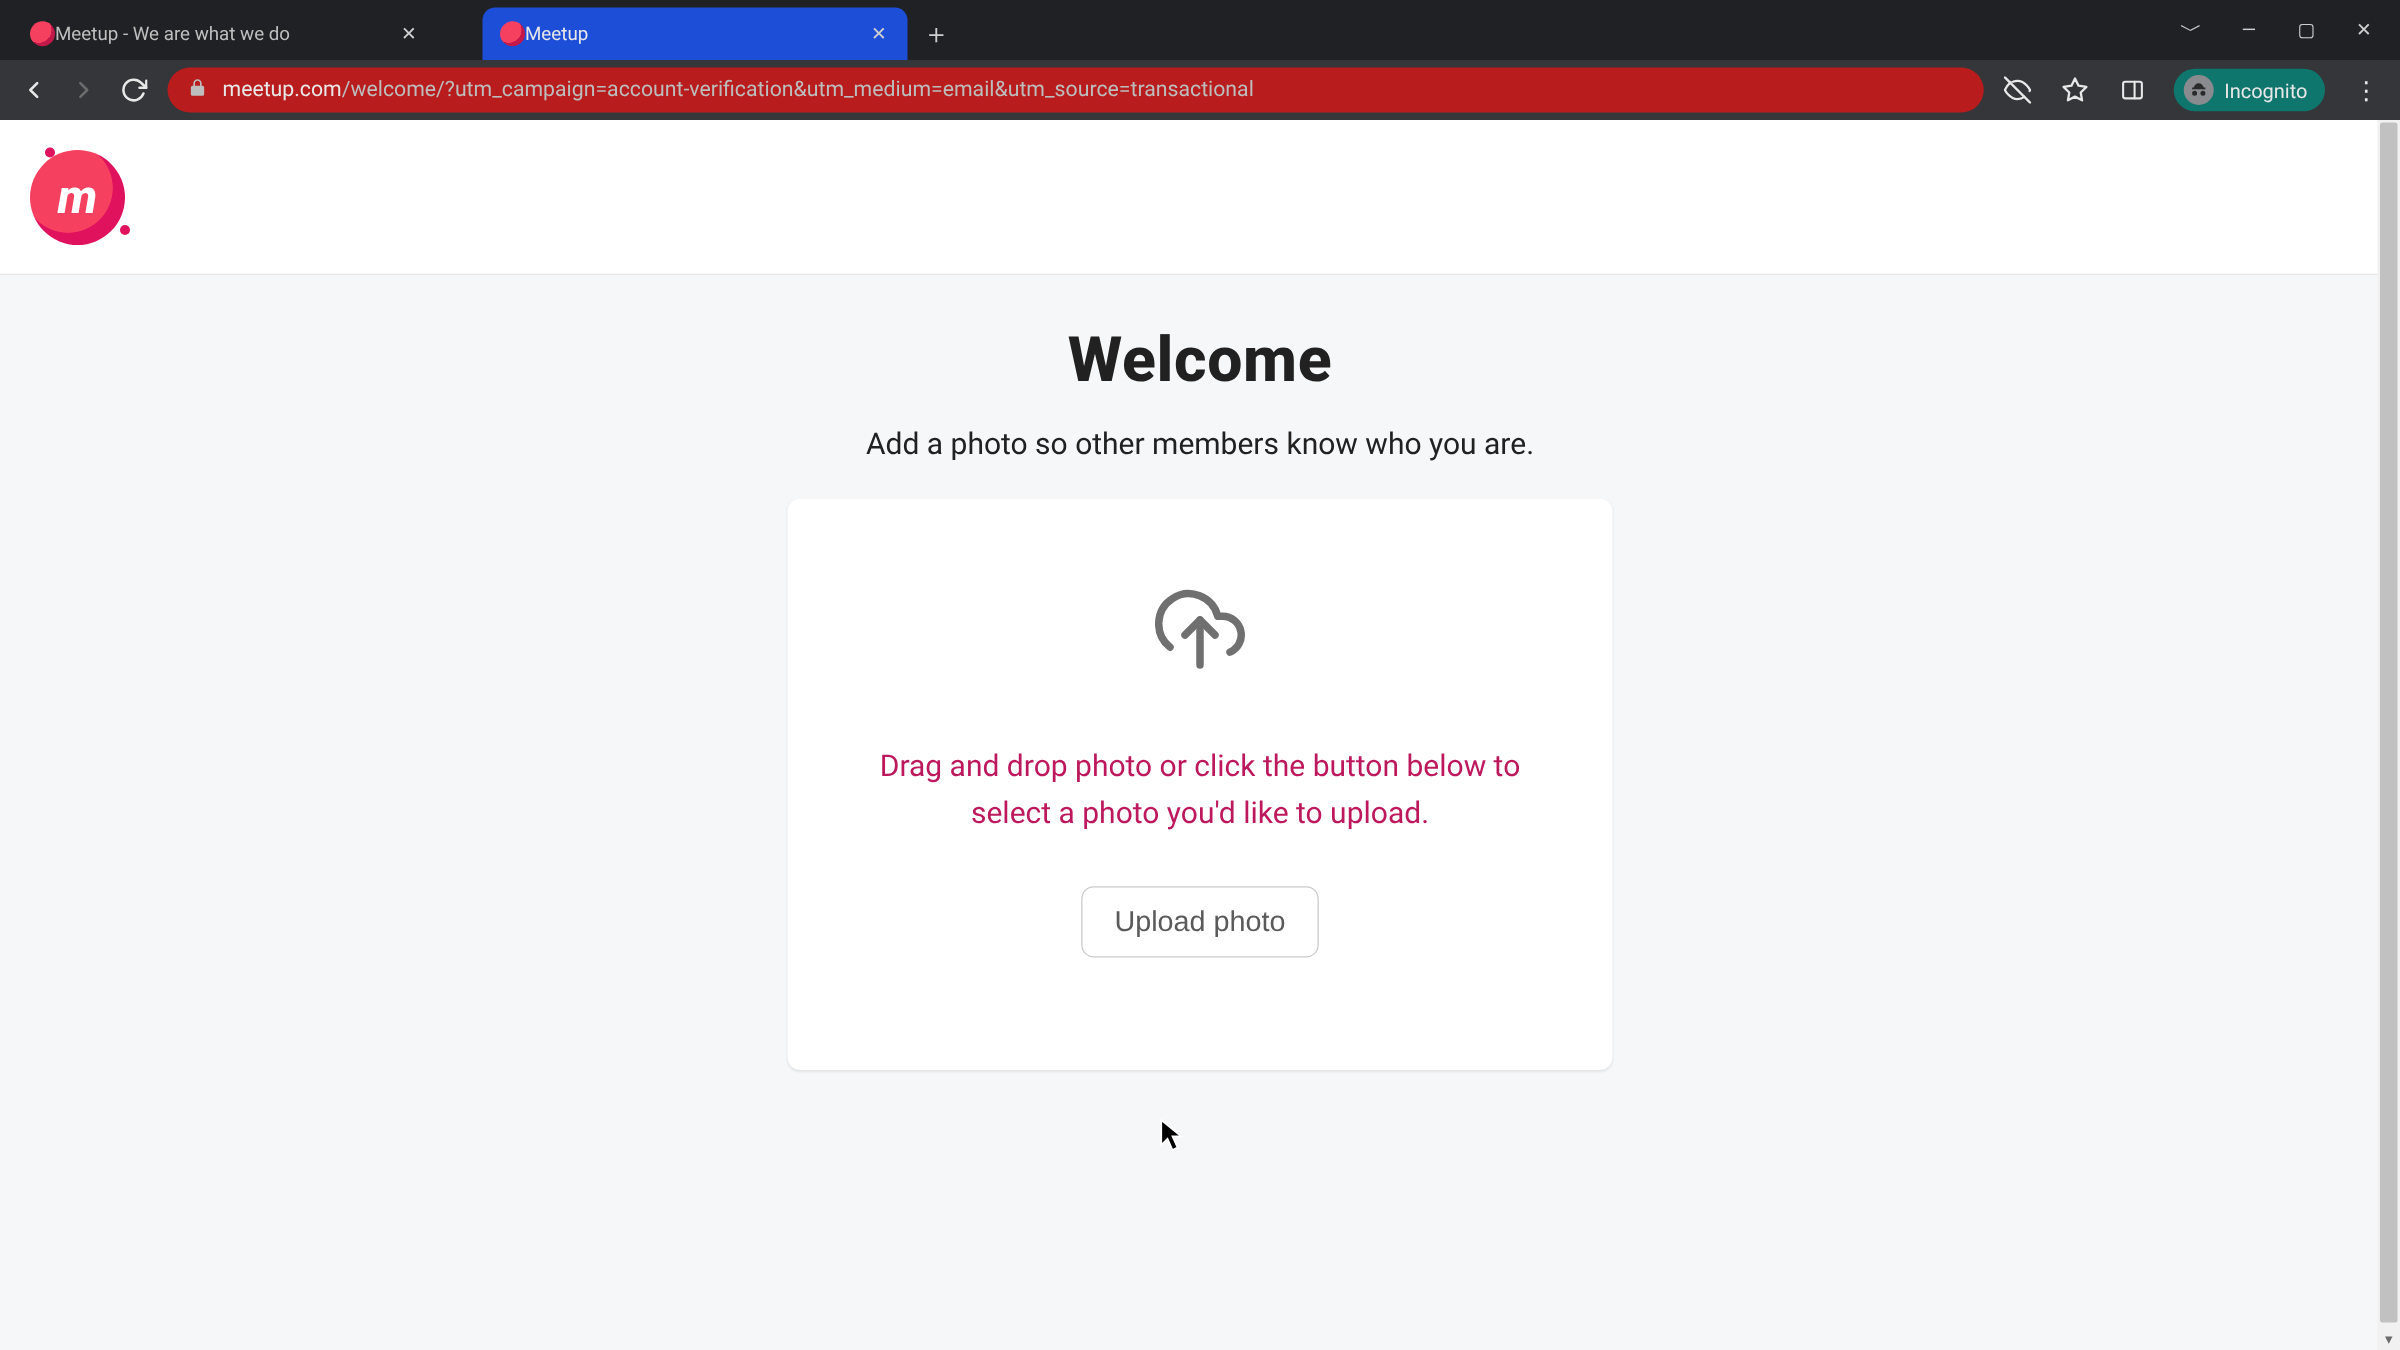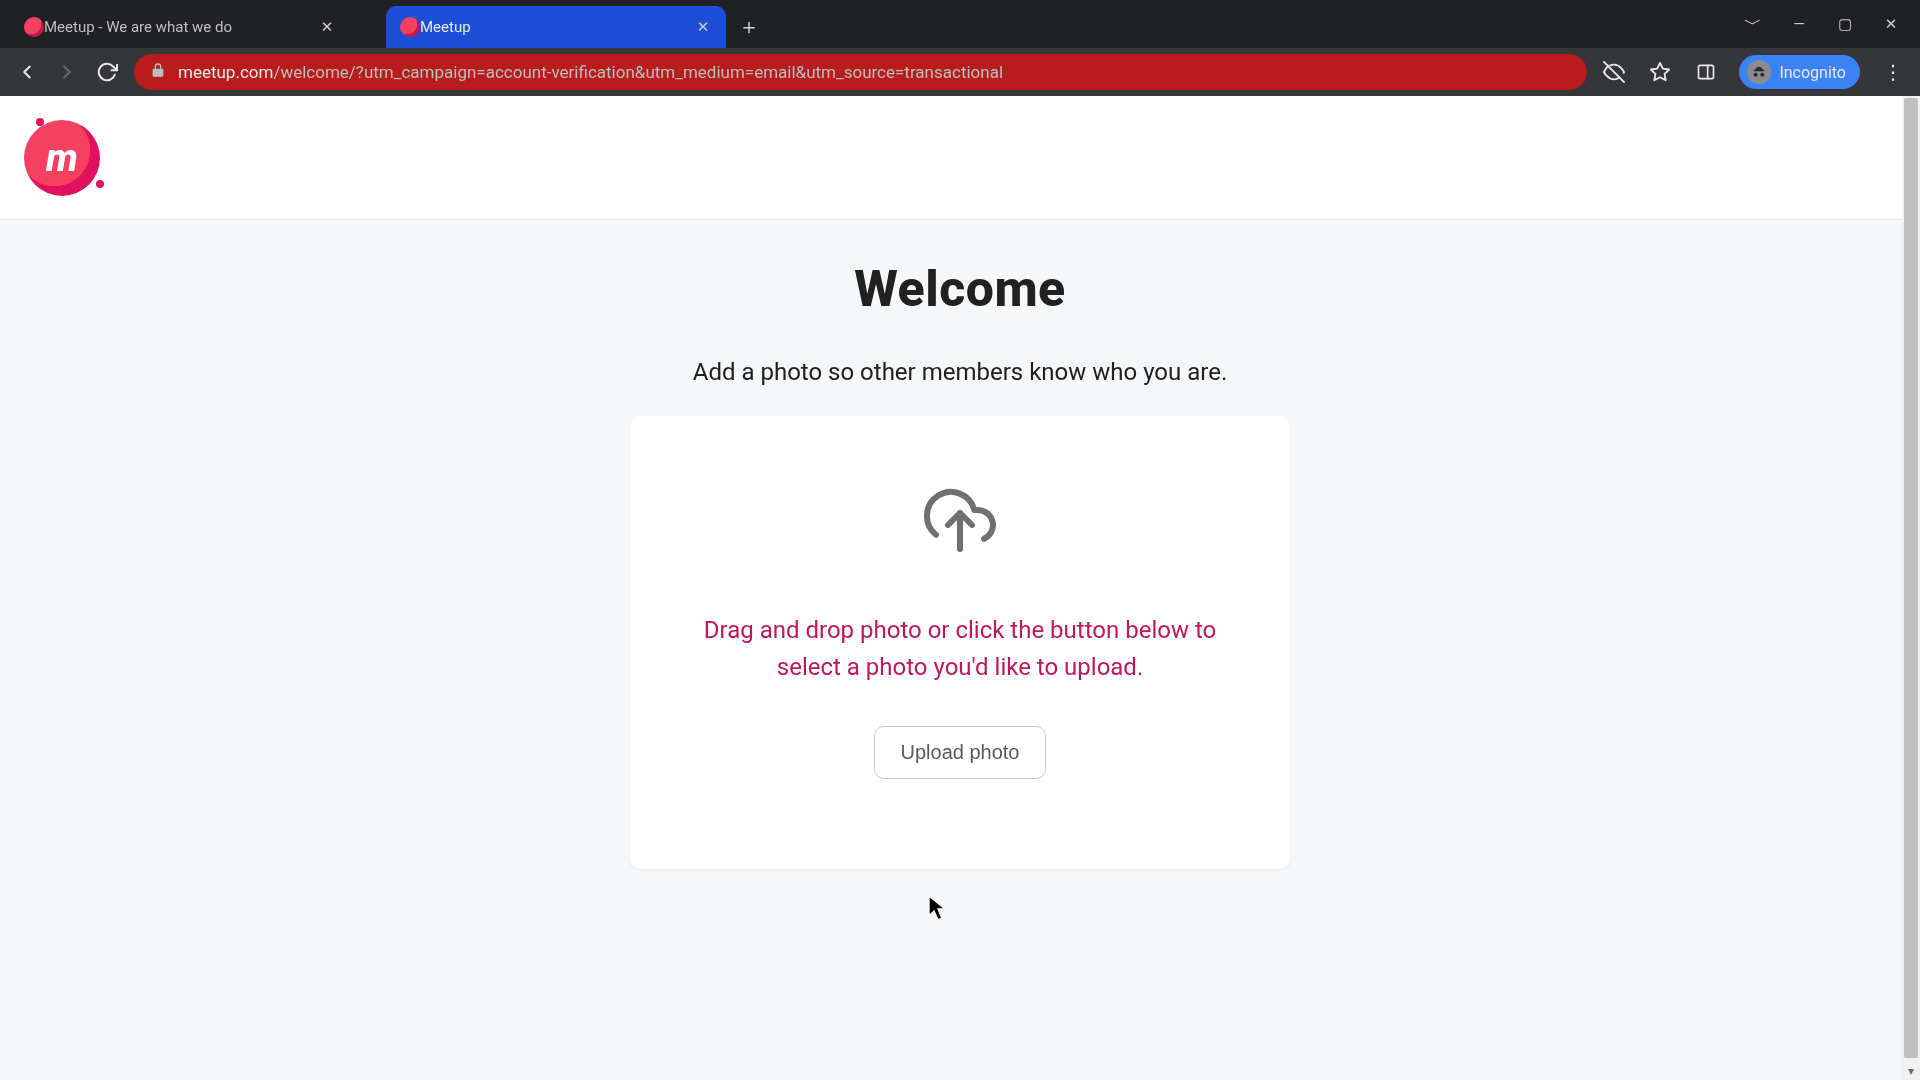--- a/index.html
+++ b/index.html
@@ -70,21 +70,21 @@
   .address {
     flex:1; height:36px; background:#b91c1c; border-radius:18px;
     display:flex; align-items:center; gap:12px; padding:0 16px;
     color:#bdbdbd; font-size:17px;
   }
   .lock { color:#bdbdbd; font-size:16px; }
   .url-host { color:#e8e8e8; }
   .right-icons { display:flex; align-items:center; gap:20px; color:#e8e8e8; }
   .incog-chip {
     display:flex; align-items:center; gap:8px;
-    background:#3b82f6; border-radius:18px; padding:5px 14px 5px 8px;
+    background:#0f766e; border-radius:18px; padding:5px 14px 5px 8px;
     color:#e8e8e8; font-size:16px;
   }
   .incog-avatar{
     width:24px;height:24px;border-radius:50%;background:#8a8b8f;
     display:flex;align-items:center;justify-content:center;color:#2a2a2a;font-size:14px;
   }
   .kebab { font-size:20px; letter-spacing:0; line-height:1; }
 
   
   .viewport {
@@ -127,21 +127,21 @@
 
   .page-bg {
     flex:1;
     background:#f6f7f8;
     display:flex; flex-direction:column; align-items:center;
     padding-top:40px;
   }
 
   .page-title {
     font-size:50px; font-weight:800; color:#212121; letter-spacing:0.5px;
-    margin-bottom:40px;
+    margin-bottom:23px;
   }
   .page-sub {
     font-size:24px; color:#212121; margin-bottom:30px;
   }
 
   .card {
     width:660px; background:#fff; border-radius:10px;
     box-shadow: 0 1px 2px rgba(0,0,0,0.08);
     padding: 70px 40px 90px;
     display:flex; flex-direction:column; align-items:center;
@@ -153,21 +153,21 @@
   .card-title {
     font-size:44px; font-weight:800; color:#212121; margin-bottom:32px;
   }
   .card-desc {
     font-size:24px; color:#be185d; line-height:1.55; margin-bottom:40px;
     padding: 0 18px;
   }
 
   .upload-btn {
     border:1px solid #c9c9c9; background:#fff; color:#5a5a5a;
-    font-size:20px; padding:14px 26px; border-radius:10px;
+    font-size:23px; padding:14px 26px; border-radius:10px;
     cursor:pointer;
   }
 
   
   .cursor {
     position:absolute; width:20px;height:28px; pointer-events:none;
     left:928px; top:895px; z-index:9999;
   }
 </style>
 </head>

